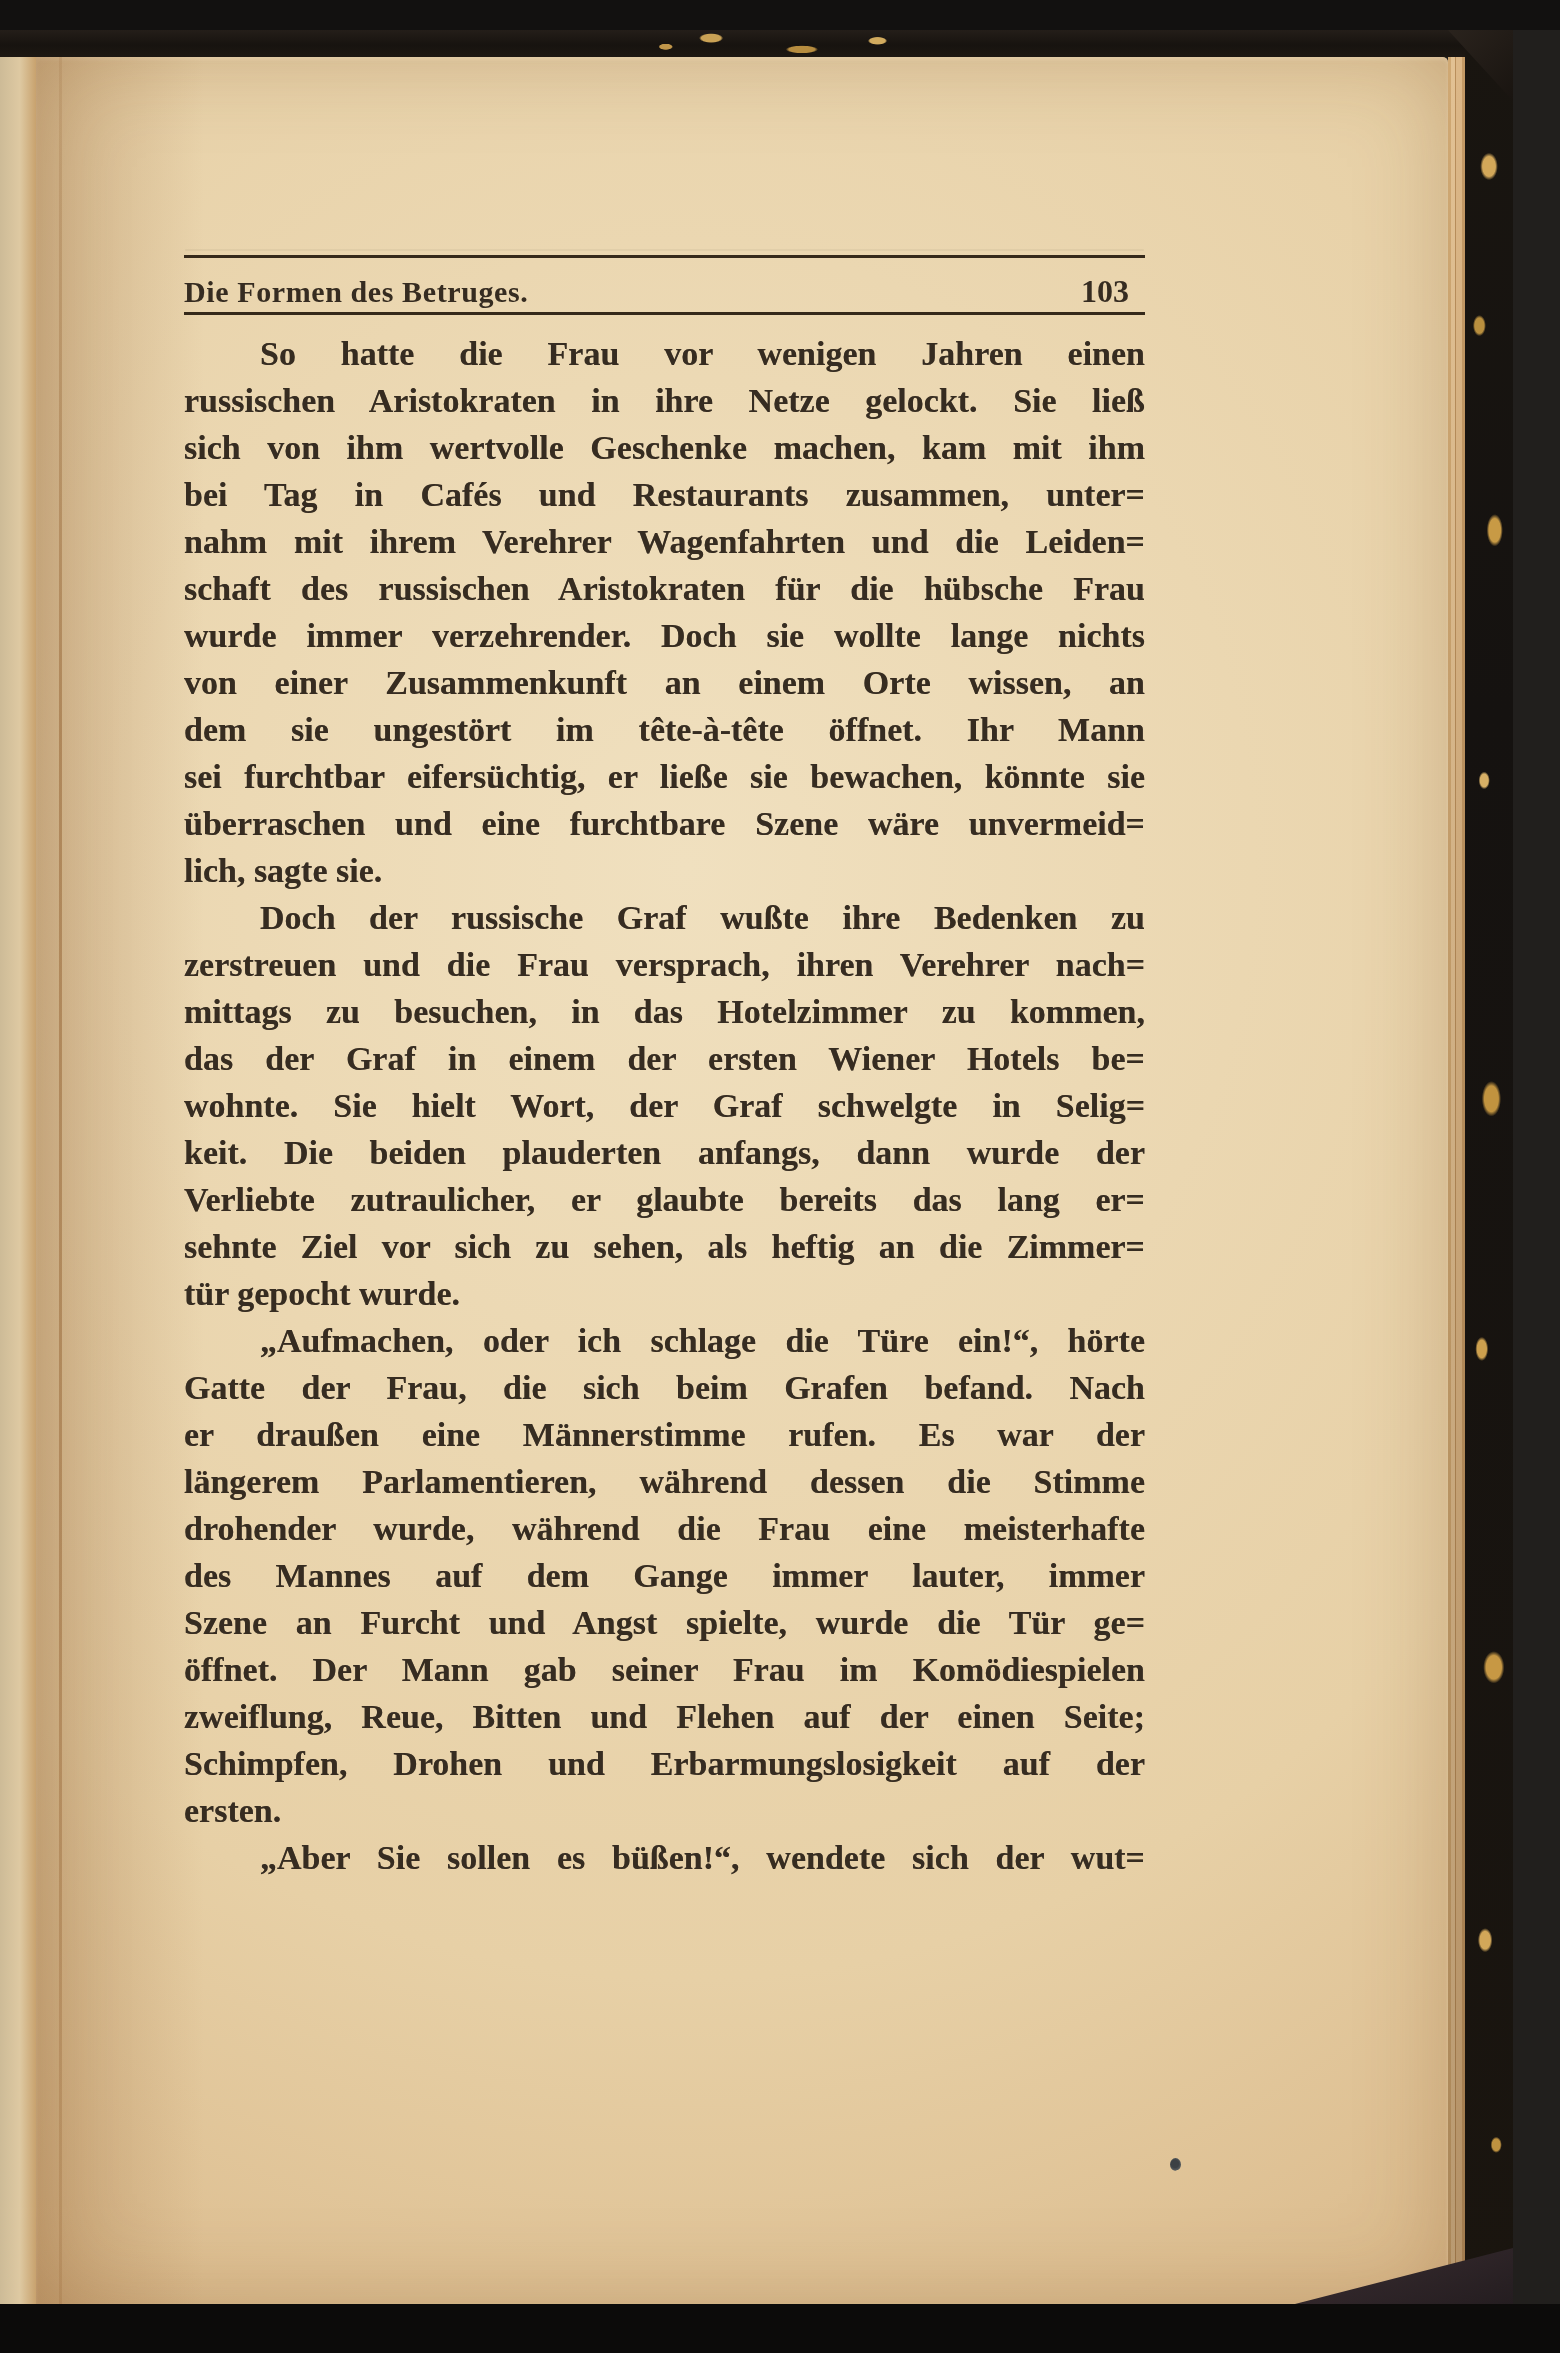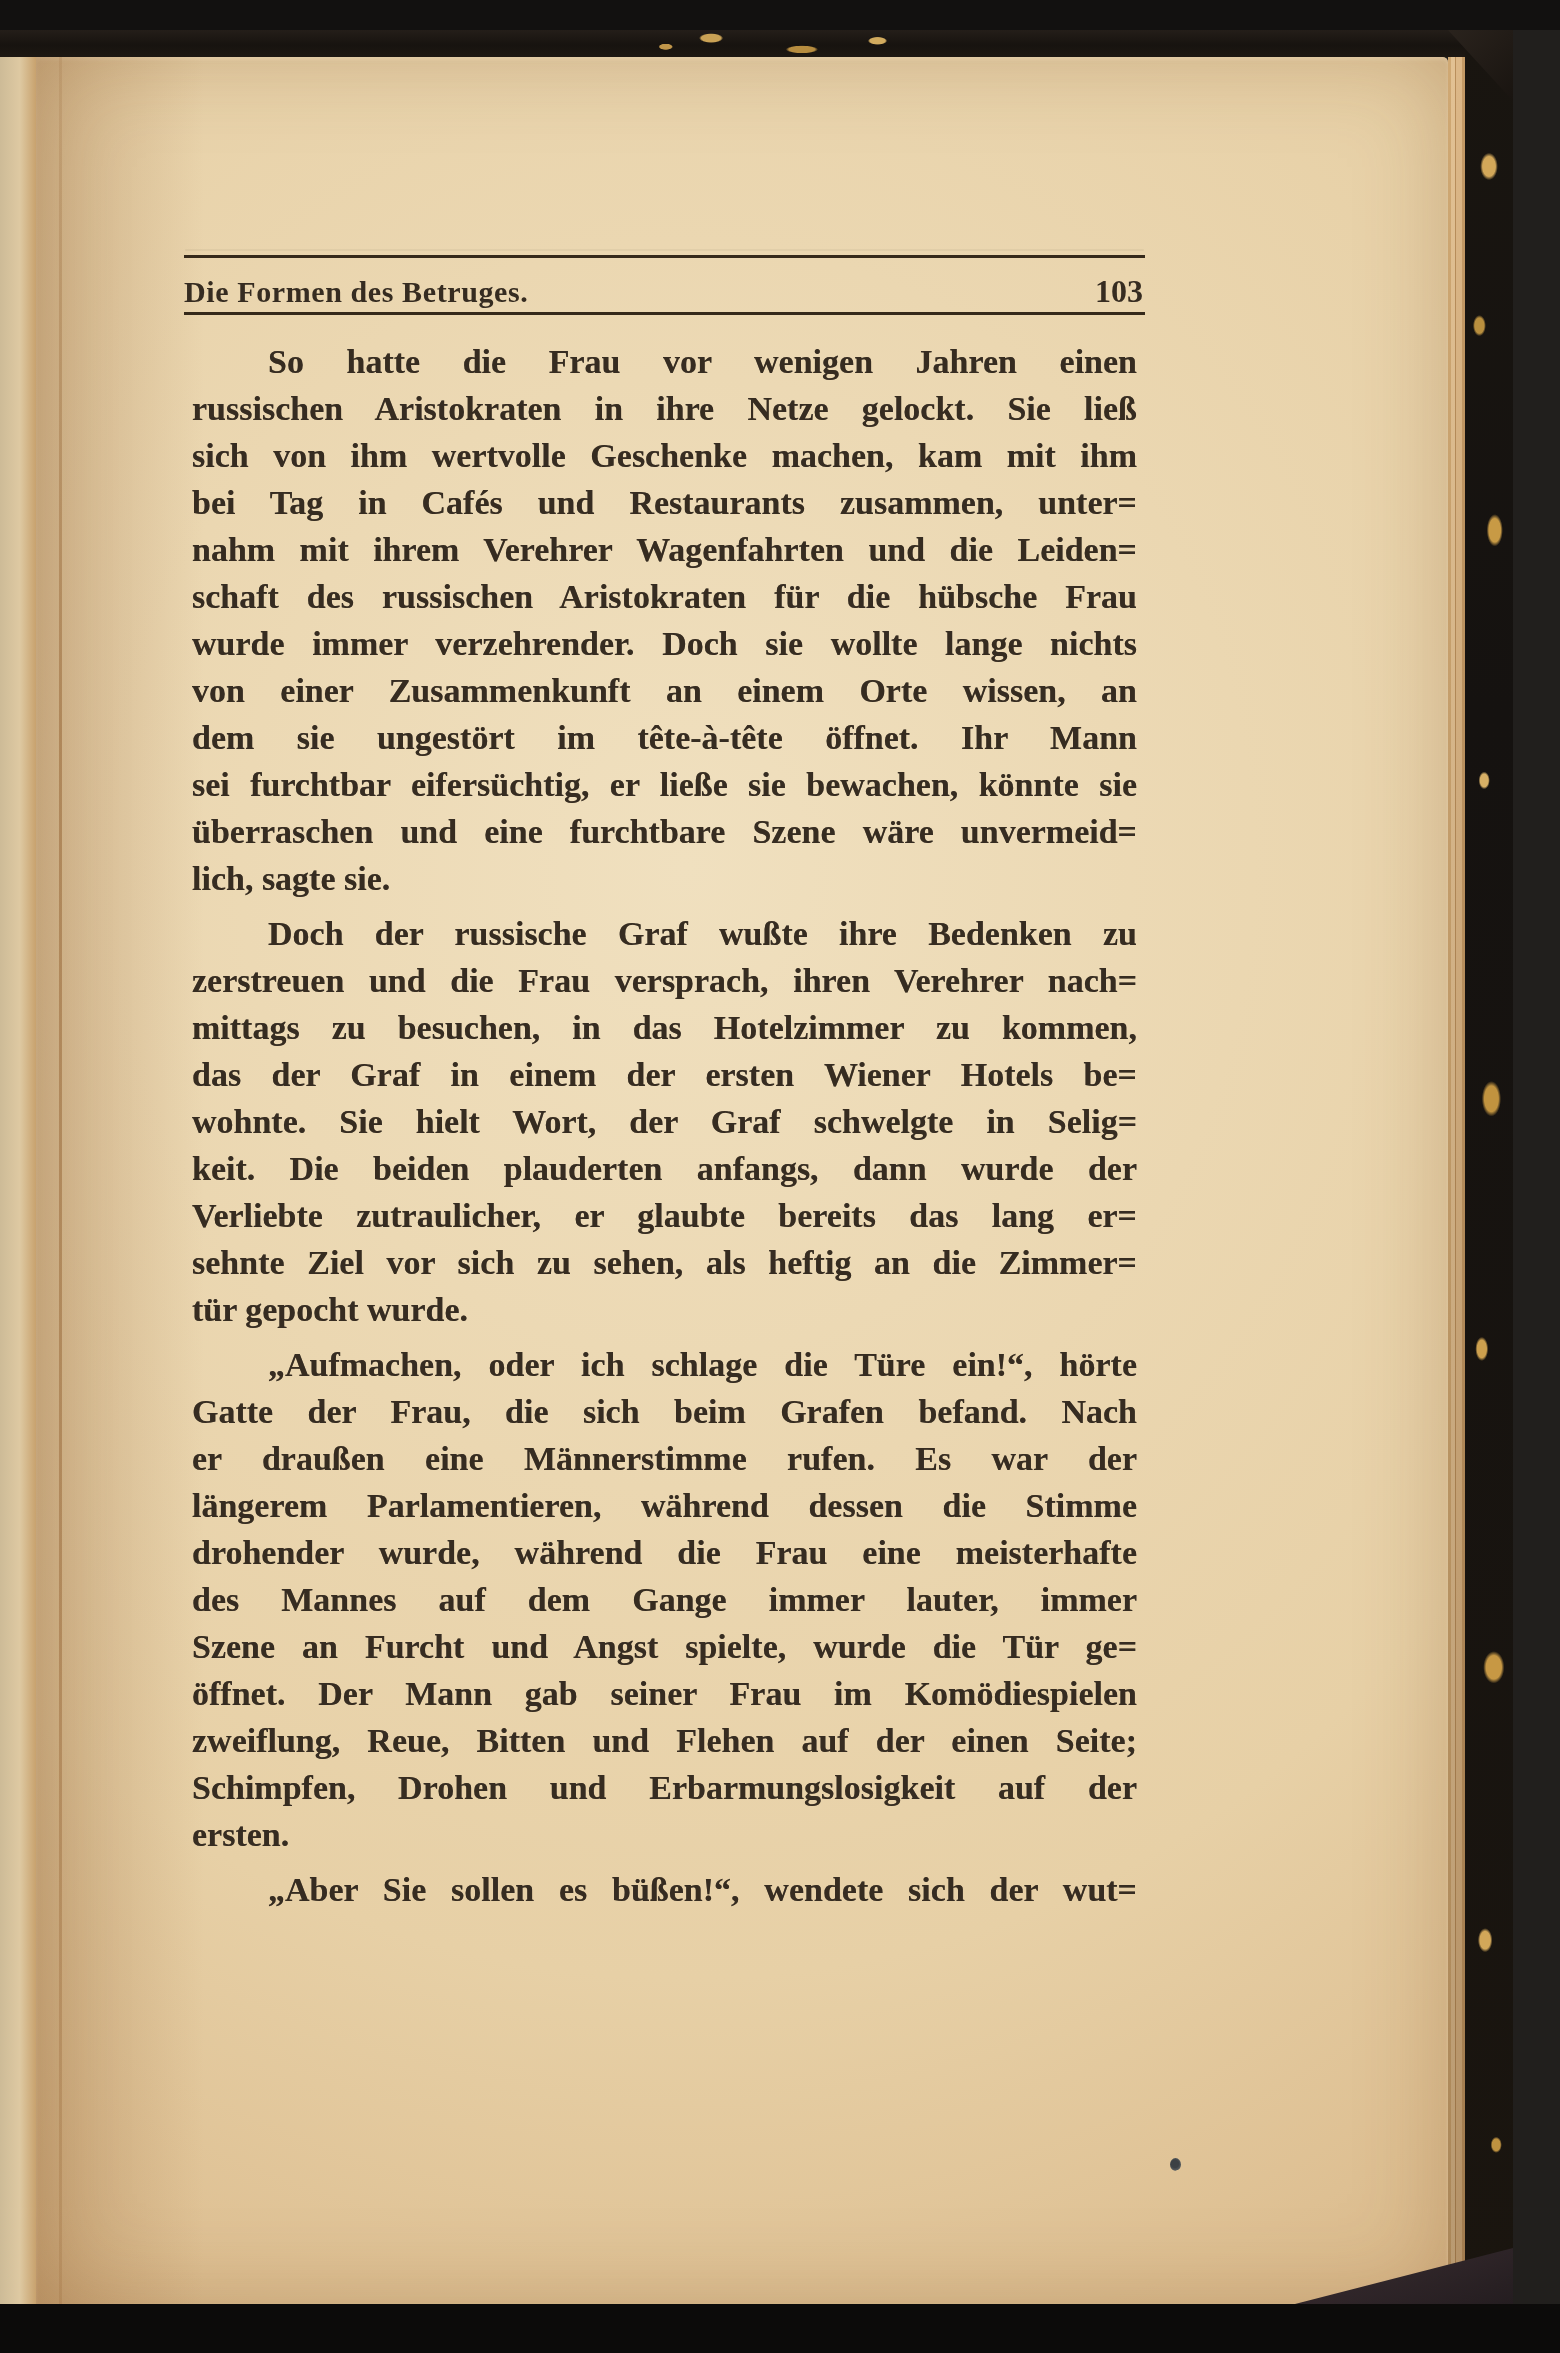--- a/index.html
+++ b/index.html
@@ -77,27 +77,27 @@
     background:linear-gradient(180deg,rgba(146,96,48,.15),rgba(146,96,48,.5) 30%,rgba(146,96,48,.45) 70%,rgba(146,96,48,.2));
   }
   .rule{position:absolute;left:148px;width:961px;height:2.6px;background:var(--rule);}
   .rule-top{top:198px;box-shadow:0 -6.5px 0 -1.3px rgba(53,41,26,.25);}
   .rule-bottom{top:255px;}
   .running-header{
     position:absolute;left:148px;top:214px;width:961px;height:41px;
     color:var(--ink);font-weight:bold;font-size:30px;line-height:41px;
     letter-spacing:0.6px;
   }
-  .pagenum{position:absolute;right:2px;top:0;font-size:32px;letter-spacing:0;}
+  .pagenum{position:absolute;right:16px;top:0;font-size:32px;letter-spacing:0;}
   .body-text{
     position:absolute;left:148px;top:273px;width:961px;
     color:var(--ink);font-weight:bold;font-size:34px;line-height:47px;
     text-shadow:0 0 0.6px rgba(54,44,33,.55);
   }
-  .para{margin:8px;}
+  .para{margin:0;}
   .line{
     text-align:justify;text-align-last:justify;
     -moz-text-align-last:justify;
     height:47px;overflow:hidden;white-space:normal;
   }
   .line.indent{padding-left:76px;}
   .line.last{text-align-last:left;-moz-text-align-last:left;}
   .ink-speck{
     position:absolute;left:1134px;top:2101px;width:11px;height:13px;border-radius:50%;
     background:radial-gradient(circle at 45% 45%, #3c4144 0 40%, #585e60 70%, rgba(88,94,96,0) 75%);

